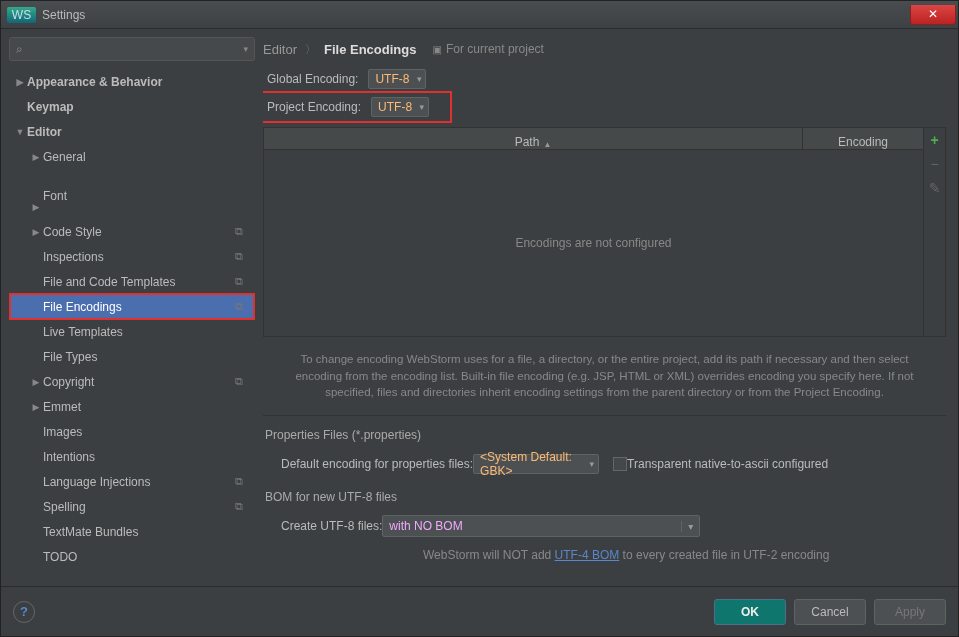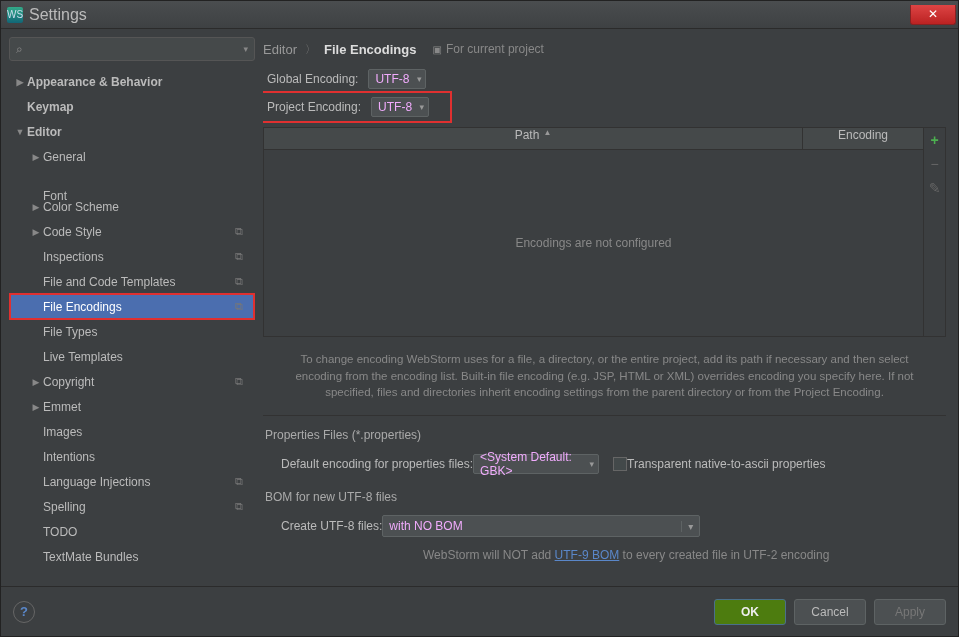--- a/index.html
+++ b/index.html
@@ -20,28 +20,28 @@
   flex-direction: column;
 }
 .titlebar {
   height: 28px;
   background: linear-gradient(#4a4d4f, #3e4143);
   display: flex;
   align-items: center;
   border-bottom: 1px solid #2b2b2b;
 }
 .titlebar-icon {
-  width: 16px; height: 16px;
+  width: 29px; height: 16px;
   margin: 0 6px;
   background: linear-gradient(#3a8 0%, #167 100%);
   border-radius: 2px;
   display:flex;align-items:center;justify-content:center;
-  font-size:10px;color:#cde;
-}
-.titlebar-title { color: #bbb; font-size: 16px; }
+  font-size:12px;color:#cde;
+}
+.titlebar-title { color: #bbb; font-size: 12px; }
 .titlebar-spacer { flex: 1; }
 .close-btn {
   width: 46px; height: 20px;
   background: linear-gradient(#d44, #b22);
   margin-right: 2px;
   border-radius: 0 0 3px 3px;
   display: flex; align-items: center; justify-content: center;
   color: #fff; font-size: 12px;
   border:1px solid #822;
   border-top:none;
@@ -150,21 +150,21 @@
 }
 .enc-row.highlighted {
   outline: 2px solid #e03030;
   outline-offset: 0;
 }
 .enc-label { color: #bbb; }
 .dropdown {
   background: #4c5052;
   border: 1px solid #5e6364;
   padding: 1px 16px 1px 6px;
-  color: #f0abfc;
+  color: #fdba74;
   position: relative;
   font-size: 12px;
   height: 20px;
   display: inline-flex;
   align-items: center;
   border-radius:2px;
 }
 .dropdown::after {
   content: "▾";
   position: absolute;
@@ -181,21 +181,21 @@
 }
 .table-main { flex: 1; display:flex;flex-direction:column;}
 .table-header {
   display: flex;
   background: #45494a;
   border-bottom: 1px solid #323232;
   height: 22px;
 }
 .th {
   display: flex;
-  align-items: flex-start;
+  align-items: flex-end;
   justify-content: center;
   color: #bbb;
   font-size: 12px;
   border-right: 1px solid #323232;
 }
 .th-path { flex: 1; gap:4px;}
 .th-enc { width: 120px; border-right:none;}
 .table-body {
   flex: 1;
   display: flex;
@@ -294,21 +294,21 @@
   border: 1px solid #5e6364;
   color: #bbb;
   display: inline-flex;
   align-items: center;
   justify-content: center;
   border-radius: 3px;
   cursor: pointer;
   font-size:12px;
 }
 .btn.primary {
-  background: #4d7c0f;
+  background: #0f766e;
   border-color: #4a708b;
   color: #eee;
   font-weight: bold;
 }
 .btn.disabled { color: #777; }
 .rel { position: relative; }
 </style>
 </head>
 <body>
 
@@ -354,21 +354,20 @@
           </div>
           <div class="tree-item">
             <span class="indent1" style="display: flex; align-items: center; flex: 1 1 0%; margin-top: 28px;">
               <span class="arrow"></span>
               <span class="label">Font</span>
             </span>
           </div>
           <div class="tree-item">
             <span class="indent1" style="display: flex; align-items: center; flex: 1 1 0%;">
               <span class="arrow">▶</span>
-              <span class="label">Color Scheme</span>
             </span>
           </div>
           <div class="tree-item">
             <span class="indent1" style="display: flex; align-items: center; flex: 1 1 0%;">
               <span class="arrow">▶</span>
               <span class="label">Code Style</span>
             </span>
             <span class="copyicon">⧉</span>
           </div>
           <div class="tree-item">
@@ -389,27 +388,27 @@
             <span class="indent1" style="display: flex; align-items: center; flex: 1 1 0%;">
               <span class="arrow"></span>
               <span class="label">File Encodings</span>
             </span>
             <span class="copyicon">⧉</span>
           </div>
           <div class="highlight-box" style="left: 0px; right: 0px; top: 224px; height: 27px;"></div>
           <div class="tree-item">
             <span class="indent1" style="display: flex; align-items: center; flex: 1 1 0%;">
               <span class="arrow"></span>
+              <span class="label">Live Templates</span>
+            </span>
+          </div>
+          <div class="tree-item">
+            <span class="indent1" style="display: flex; align-items: center; flex: 1 1 0%;">
+              <span class="arrow"></span>
               <span class="label">File Types</span>
-            </span>
-          </div>
-          <div class="tree-item">
-            <span class="indent1" style="display: flex; align-items: center; flex: 1 1 0%;">
-              <span class="arrow"></span>
-              <span class="label">Live Templates</span>
             </span>
           </div>
           <div class="tree-item">
             <span class="indent1" style="display: flex; align-items: center; flex: 1 1 0%;">
               <span class="arrow">▶</span>
               <span class="label">Copyright</span>
             </span>
             <span class="copyicon">⧉</span>
           </div>
           <div class="tree-item">
@@ -440,27 +439,27 @@
           <div class="tree-item">
             <span class="indent1" style="display: flex; align-items: center; flex: 1 1 0%;">
               <span class="arrow"></span>
               <span class="label">Spelling</span>
             </span>
             <span class="copyicon">⧉</span>
           </div>
           <div class="tree-item">
             <span class="indent1" style="display: flex; align-items: center; flex: 1 1 0%;">
               <span class="arrow"></span>
+              <span class="label">TextMate Bundles</span>
+            </span>
+          </div>
+          <div class="tree-item">
+            <span class="indent1" style="display: flex; align-items: center; flex: 1 1 0%;">
+              <span class="arrow"></span>
               <span class="label">TODO</span>
-            </span>
-          </div>
-          <div class="tree-item">
-            <span class="indent1" style="display: flex; align-items: center; flex: 1 1 0%;">
-              <span class="arrow"></span>
-              <span class="label">TextMate Bundles</span>
             </span>
           </div>
         </div>
     </div>
 
     <div class="content">
       <div class="breadcrumb">
         <span class="crumb">Editor</span>
         <span class="sep">〉</span>
         <span class="crumb current">File Encodings</span>
@@ -499,30 +498,30 @@
         </div>
 
         <div class="desc">To change encoding WebStorm uses for a file, a directory, or the entire project, add its path if necessary and then select encoding from the encoding list. Built-in file encoding (e.g. JSP, HTML or XML) overrides encoding you specify here. If not specified, files and directories inherit encoding settings from the parent directory or from the Project Encoding.</div>
 
         <div class="section-title">Properties Files (*.properties)</div>
         <div class="row">
           <span>Default encoding for properties files:</span>
           <span class="dropdown" style="width:126px;">&lt;System Default: GBK&gt;</span>
           <span style="width:14px;"></span>
           <span class="chk"></span>
-          <span>Transparent native-to-ascii properties</span>
+          <span>Transparent native-to-ascii configured</span>
         </div>
 
         <div class="section-title">BOM for new UTF-8 files</div>
         <div class="row">
           <span>Create UTF-8 files:</span>
           <span class="select-wide">with NO BOM</span>
         </div>
         <div class="bom-note">
-          <span>WebStorm will NOT add </span><a href="#">UTF-9 BOM</a><span> to every created file in UTF-2 encoding</span>
+          <span>WebStorm will NOT add </span><a href="#">UTF-4 BOM</a><span> to every created file in UTF-2 encoding</span>
         </div>
       </div>
     </div>
   </div>
 
   <div class="footer">
     <div class="help-btn">?</div>
     <div class="footer-spacer"></div>
     <div class="btn primary">OK</div>
     <div class="btn">Cancel</div>

